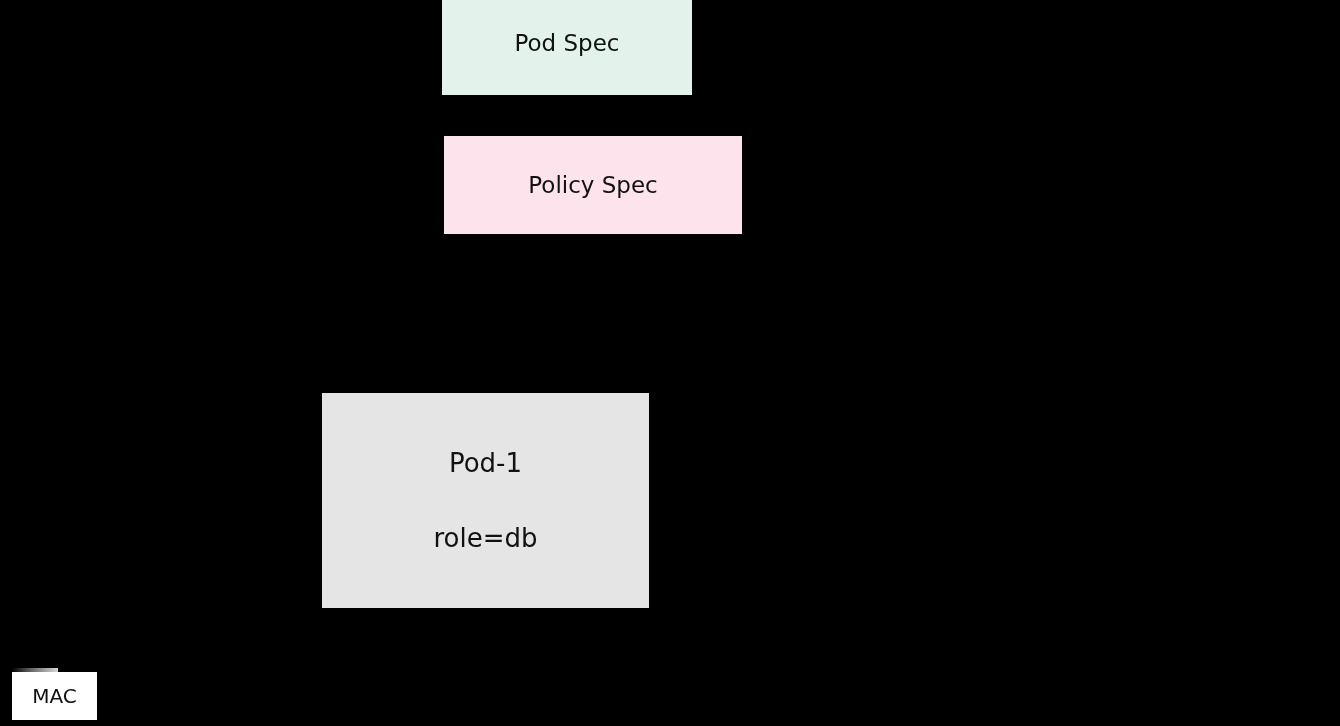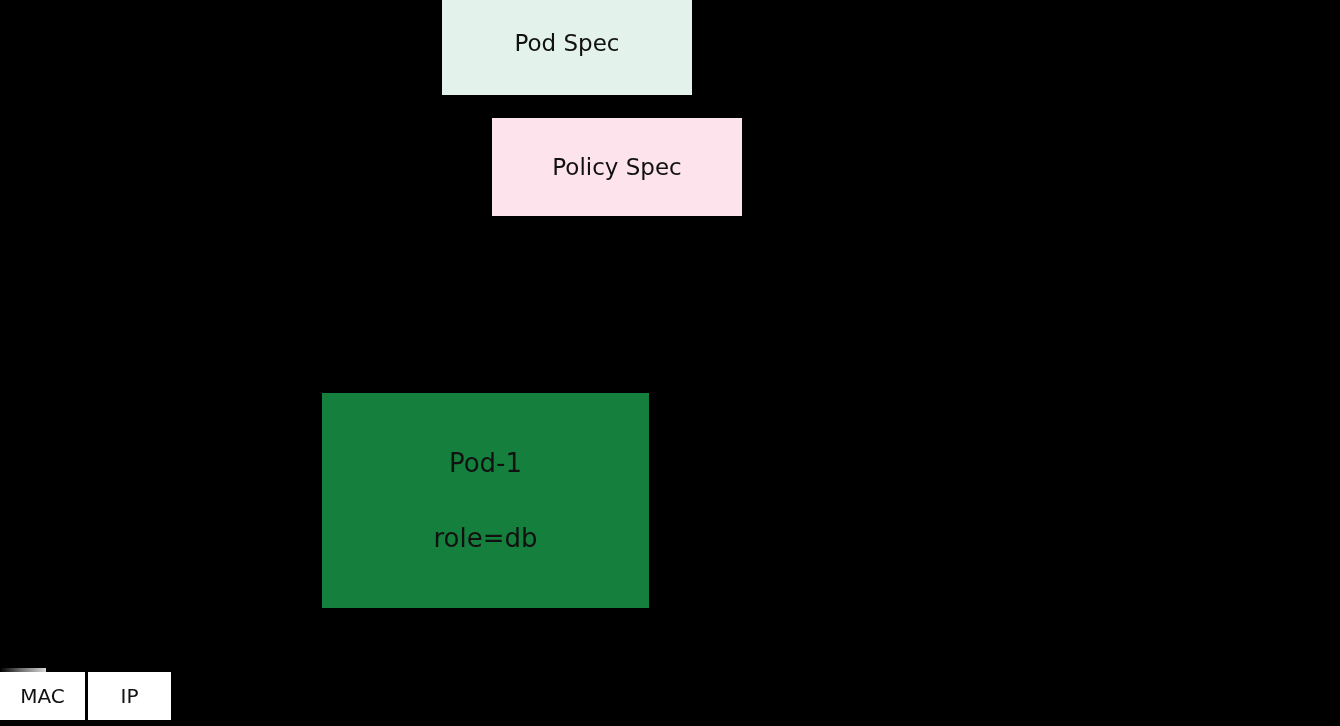--- a/index.html
+++ b/index.html
@@ -35,45 +35,44 @@
   #pod-spec-box {
     left: 442px;
     top: -8px;
     width: 250px;
     height: 103px;
     background: #e3f2ea;
     font-size: 23px;
   }
   #policy-spec-box {
     left: 444px;
-    top: 118px;
-    width: 250px;
+    top: 136px;
+    width: 298px;
     height: 98px;
     background: #fce3ec;
     font-size: 23px;
-    margin-left: 48px;
   }
 
   
   #pod-1-box {
     left: 322px;
     top: 393px;
     width: 327px;
     height: 215px;
-    background: #15803d;
+    background: #e5e5e5;
     font-size: 26px;
   }
   #pod-1-box .node-line-primary {
     margin-bottom: 42px;
   }
 
   
   #packet-frame {
     position: absolute;
-    left: 0px;
+    left: 12px;
     top: 672px;
     width: 432px;
     height: 48px;
     border-radius: 8px;
   }
   .packet-field {
     position: absolute;
     top: 0;
     height: 48px;
     box-sizing: border-box;
@@ -116,18 +115,15 @@
 
   <div class="node" id="pod-1-box">
     <span class="node-line-primary">Pod-1</span>
     <span class="node-line-secondary">role=db</span>
   </div>
 
   <div id="packet-frame">
     <div class="packet-field" id="packet-field-mac">
       <span>MAC</span>
     </div>
-    <div class="packet-field" id="packet-field-ip">
-      <span>IP</span>
-    </div>
   </div>
 
 </div>
 
 </body></html>

